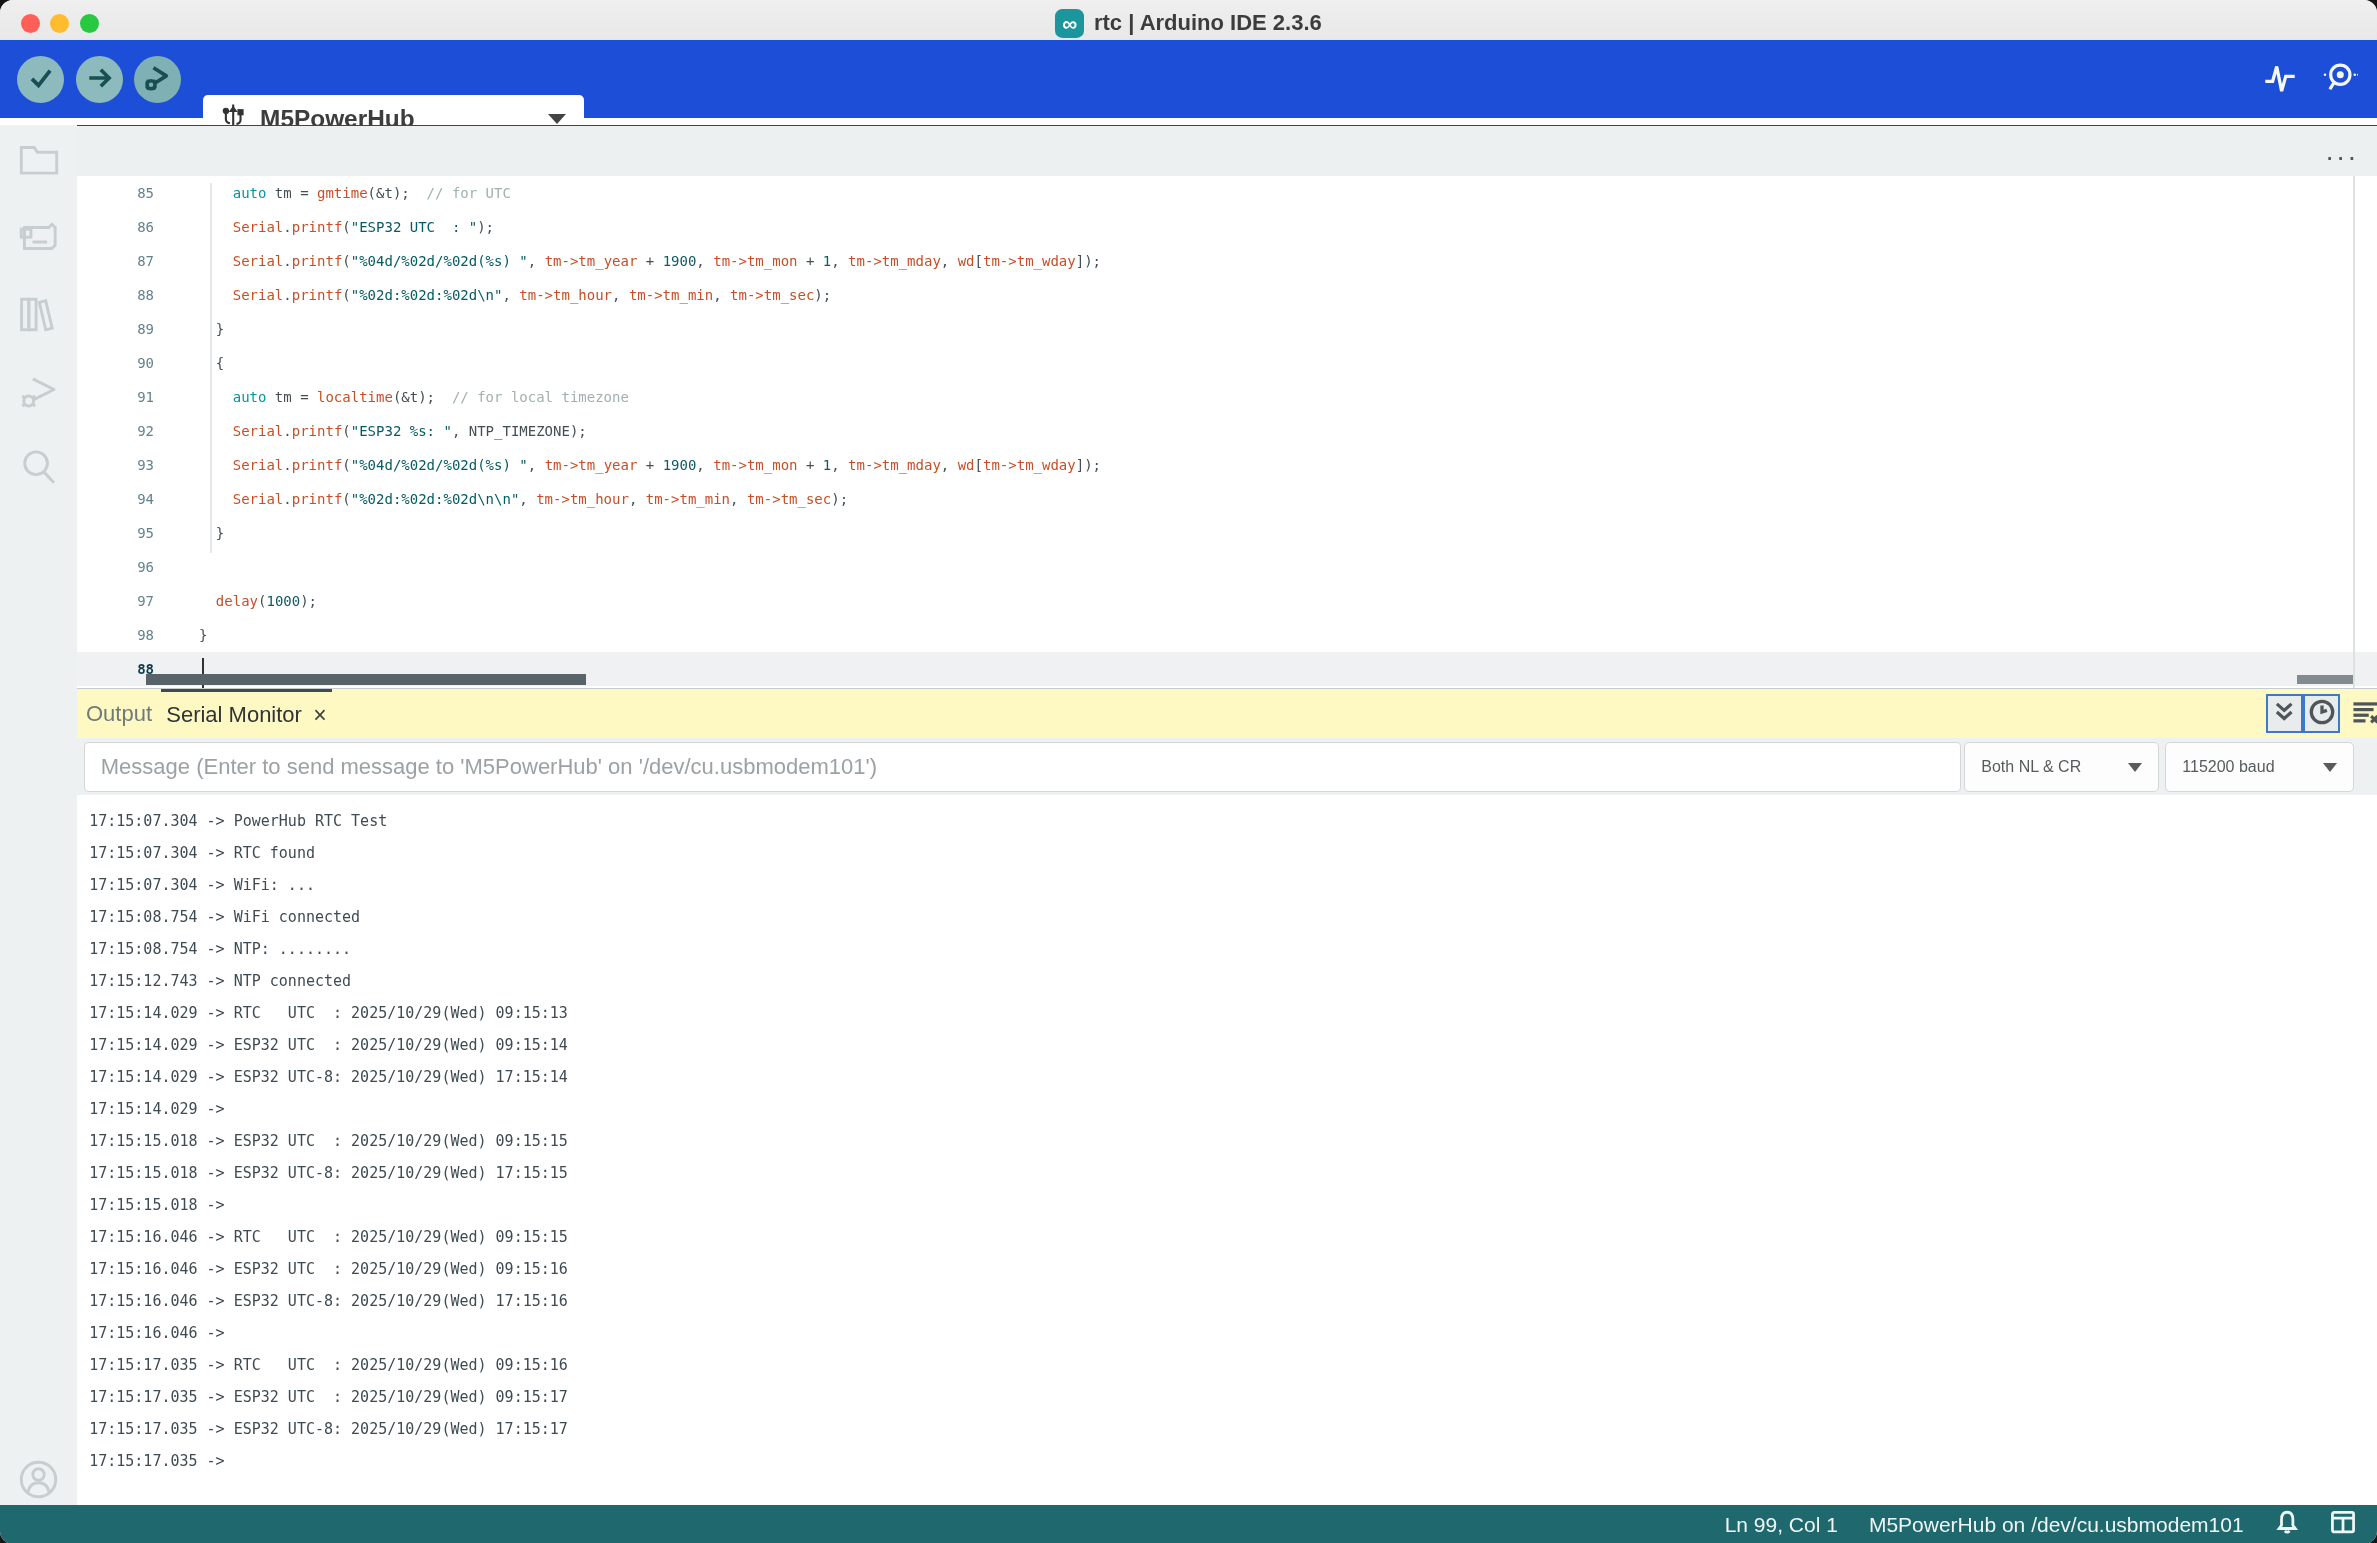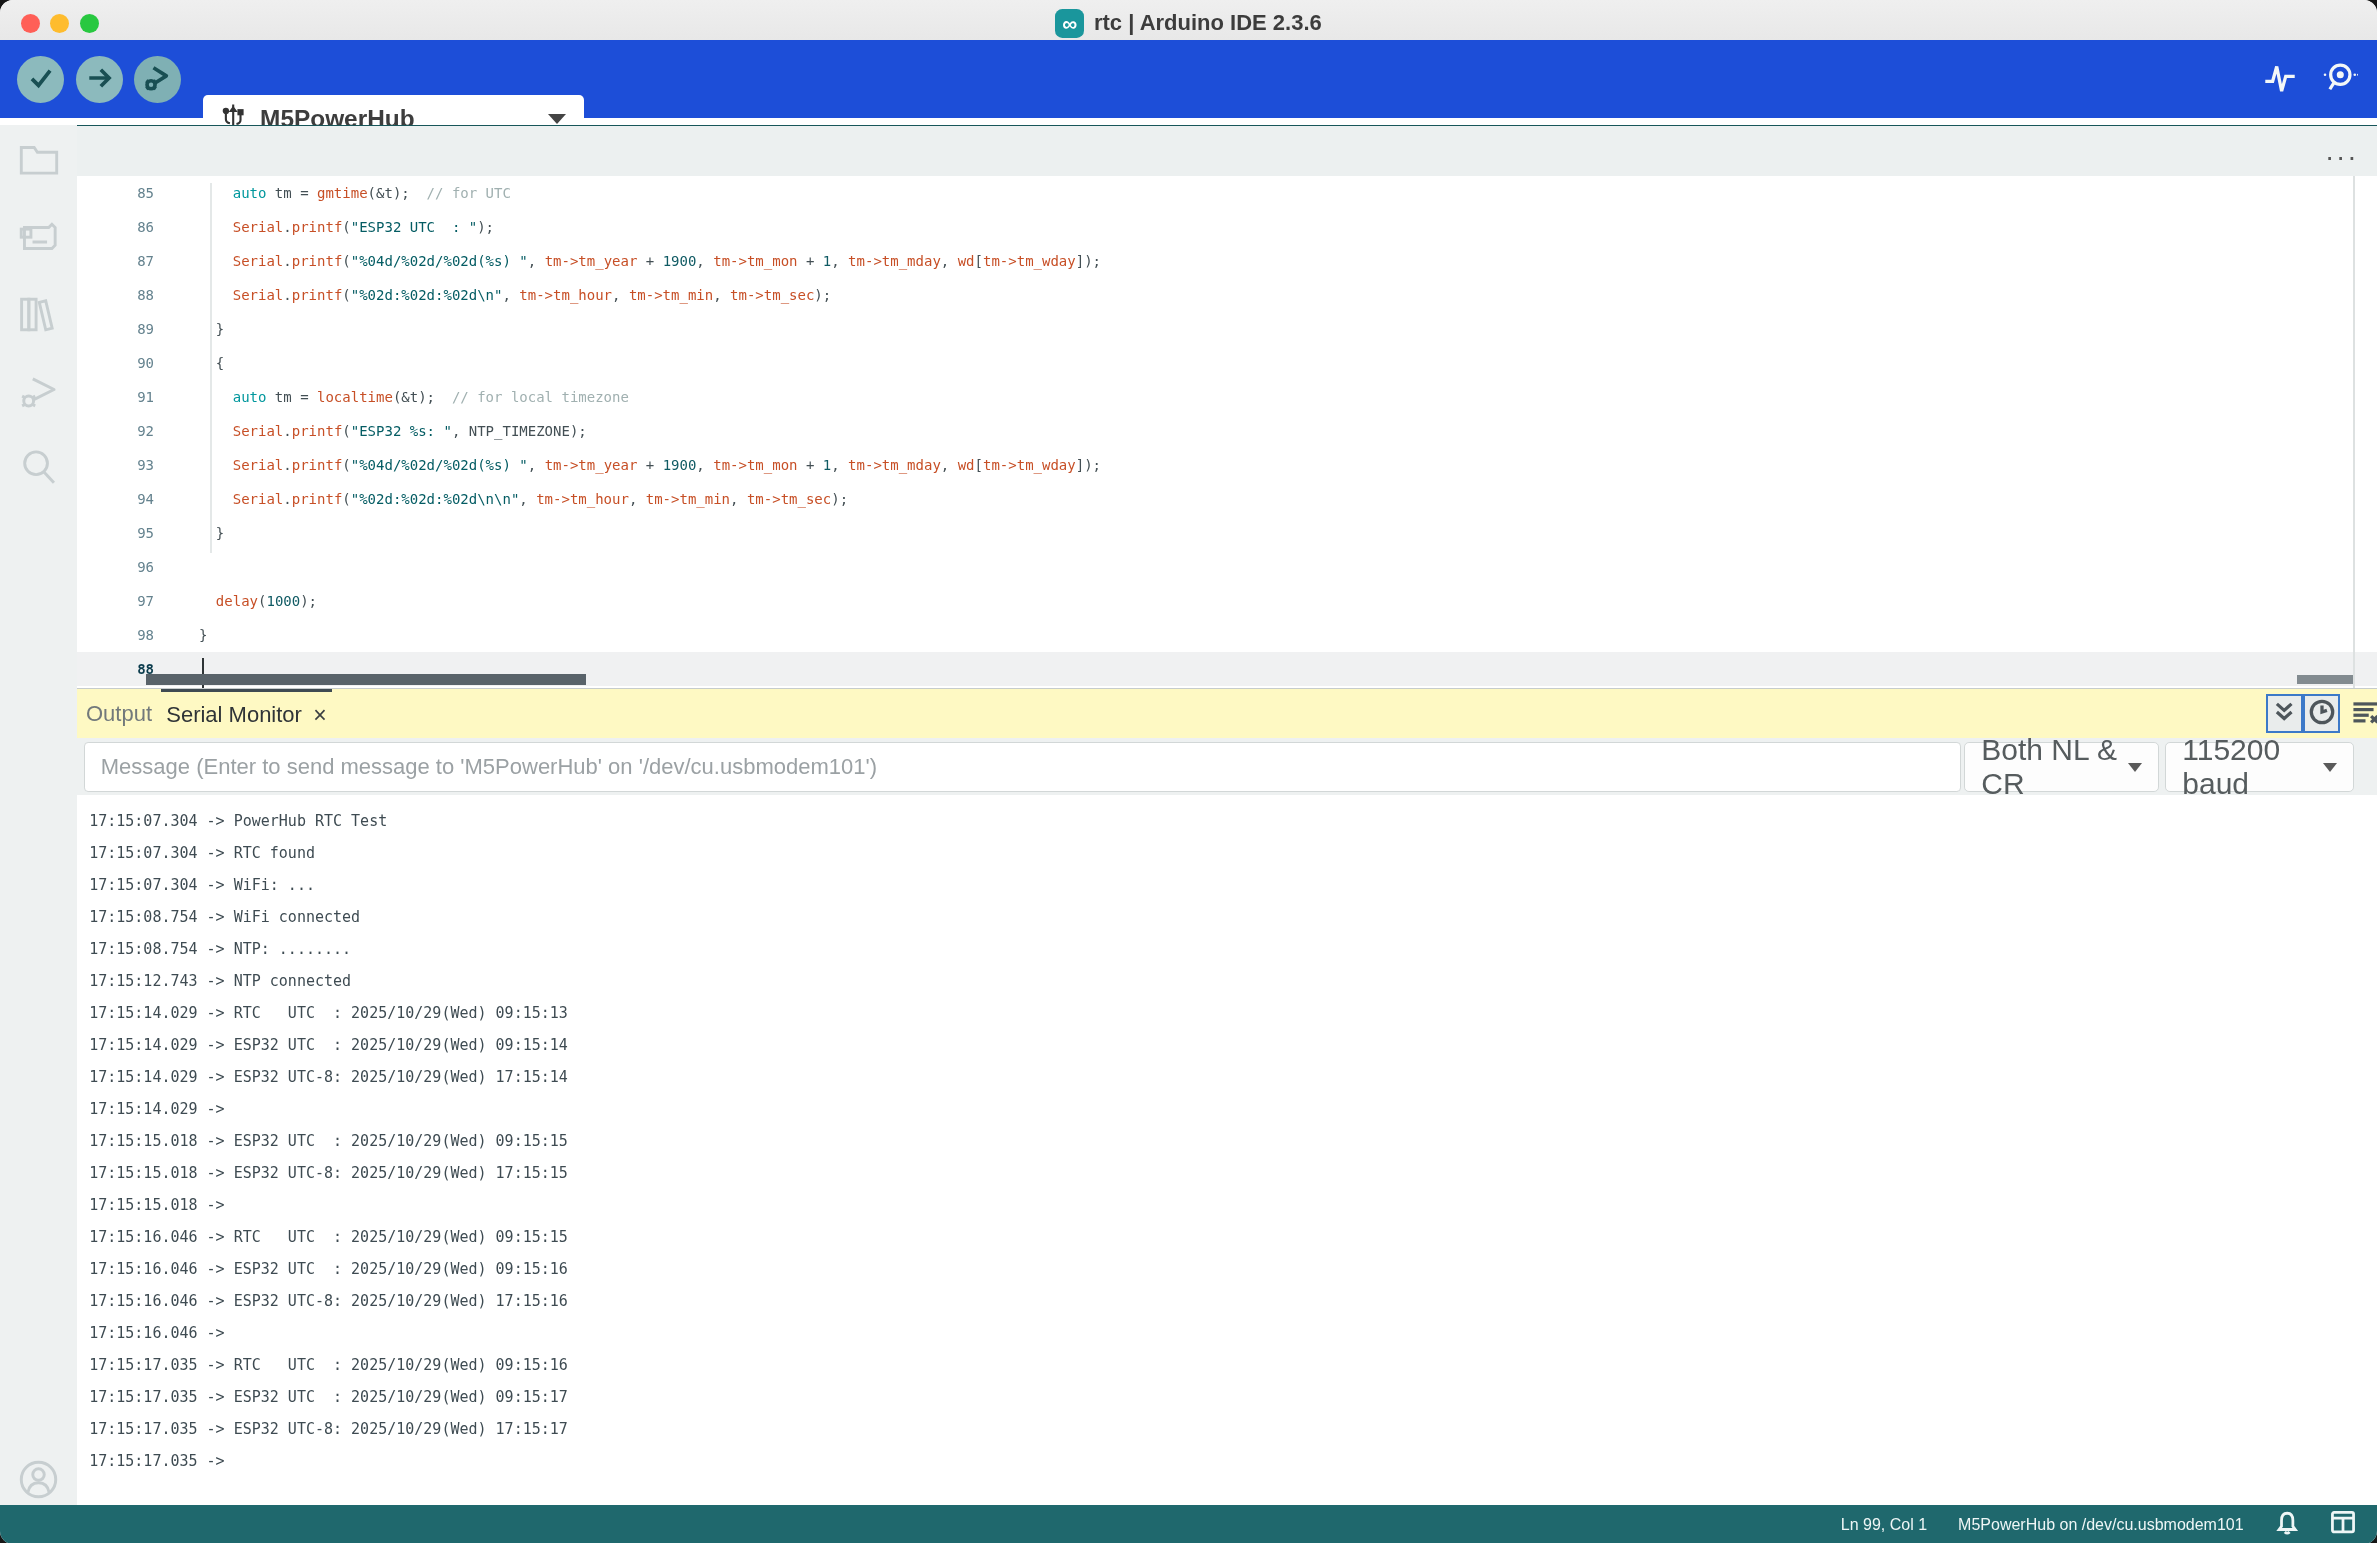--- a/index.html
+++ b/index.html
@@ -65,28 +65,28 @@
   #ptab-serial{position:absolute;left:84px;top:0;width:171px;height:49px;border-top:3.3px solid #3f4b52;display:flex;align-items:center;justify-content:center;gap:11.4px;font-size:22px;color:#2f3437;}
   #ptab-serial .close-x{font-size:23px;color:#3a3f42;}
   .ptoggle{position:absolute;top:4.9px;width:37px;height:39px;background:#e9ecec;border:2.4px solid #3c79c8;display:flex;align-items:center;justify-content:center;}
   #tog-autoscroll{left:2189px;}
   #tog-timestamp{left:2226px;}
   #btn-clear{position:absolute;left:2270px;top:4.9px;width:36px;height:39px;display:flex;align-items:center;justify-content:center;}
   .ptoggle svg,#btn-clear svg{stroke:#4e565b;fill:none;stroke-width:4;}
   #message-row{position:absolute;left:77px;top:738px;width:2300px;height:57px;background:#eef1f1;}
   #message-input{position:absolute;left:6.5px;top:4.1px;width:1877px;height:50px;background:#fff;border:1.6px solid #d2d7d7;border-radius:4.1px;font-size:22px;color:#3c4245;padding:0 16.3px;font-family:"Liberation Sans", sans-serif;}
   #message-input::placeholder{color:#9ba1a4;opacity:1;}
-  .pdrop{position:absolute;top:4.1px;height:50px;background:#fdfdfd;border:1.6px solid #d2d7d7;border-radius:4.9px;display:flex;align-items:center;justify-content:space-between;padding:0 16.3px;font-size:30px;color:#565c5e;}
+  .pdrop{position:absolute;top:4.1px;height:50px;background:#fdfdfd;border:1.6px solid #d2d7d7;border-radius:4.9px;display:flex;align-items:center;justify-content:space-between;padding:0 16.3px;font-size:16px;color:#565c5e;}
   #drop-lineending{left:1887px;width:195px;}
   #drop-baud{left:2088px;width:189px;}
   .pdrop .caret-down{border-left-width:7.3px;border-right-width:7.3px;border-top-width:9px;border-top-color:#5a5a5a;}
   #serial-output{position:absolute;left:77px;top:795px;width:2300px;height:710px;background:#fff;padding:9.8px 0 0 12.2px;}
   .sline{font-family:"DejaVu Sans Mono", monospace;font-size:15px;height:32px;line-height:32px;white-space:pre;color:#3e4b52;}
   
-  #statusbar{position:absolute;left:0;top:1505px;width:2377px;height:39px;background:#1f686d;display:flex;align-items:center;justify-content:flex-end;gap:31px;padding-right:21px;color:#eef6f6;font-size:16px;}
+  #statusbar{position:absolute;left:0;top:1505px;width:2377px;height:39px;background:#1f686d;display:flex;align-items:center;justify-content:flex-end;gap:31px;padding-right:21px;color:#eef6f6;font-size:21px;}
   #statusbar svg{stroke:#eef6f6;fill:none;stroke-width:3.4;}
   .sb-item{display:flex;align-items:center;}
 </style>
 </head>
 <body>
 
 <div id="window">
 
   <div id="titlebar">
     <div id="tl-red" class="tlight"></div>

